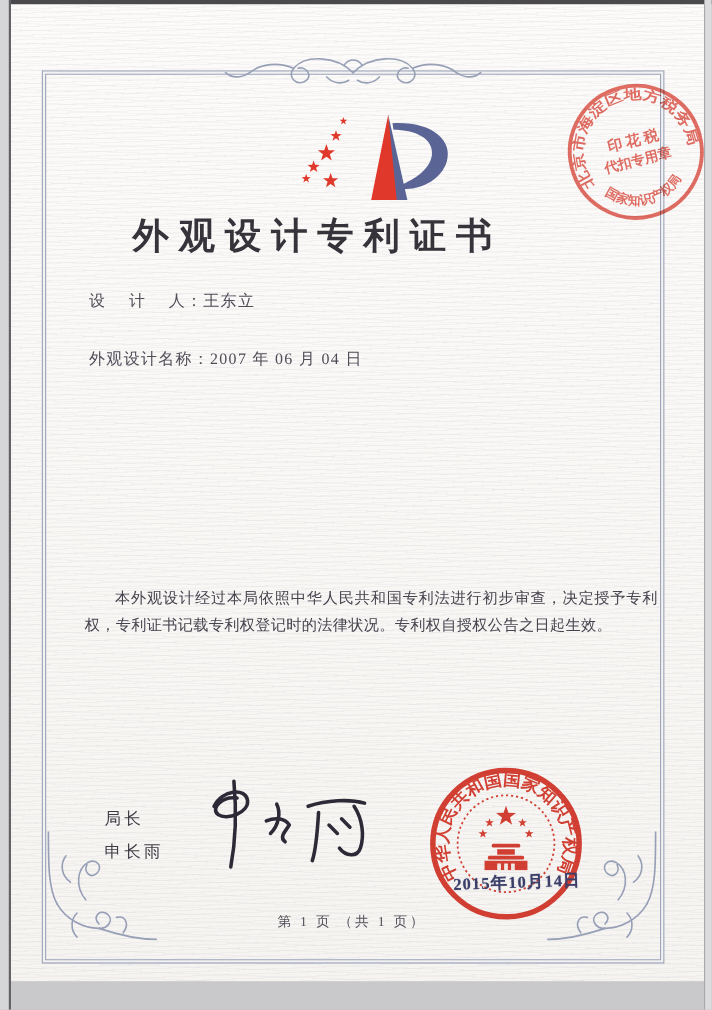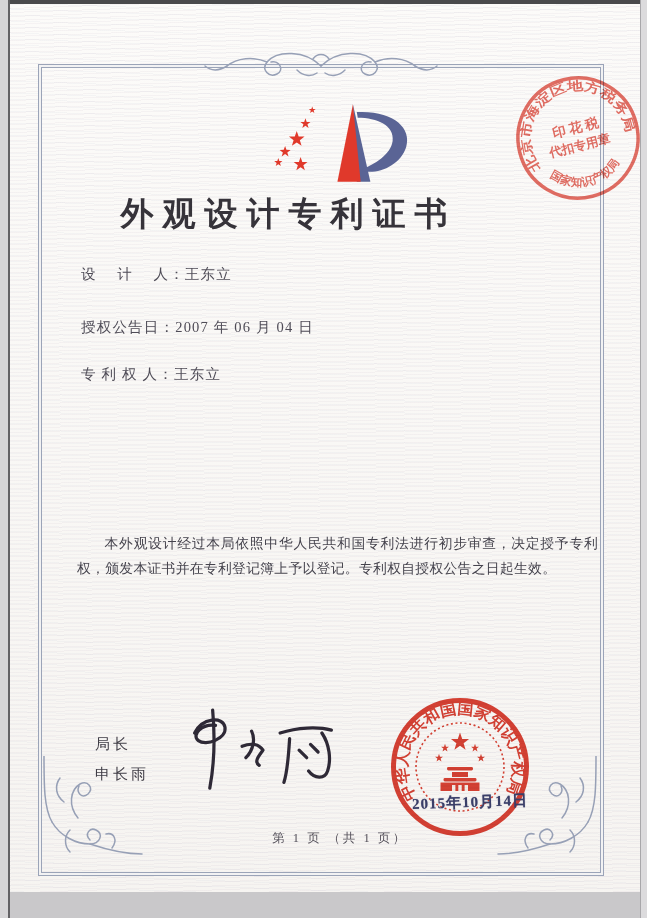--- a/index.html
+++ b/index.html
@@ -32,21 +32,21 @@
       text-align:justify;text-indent:2em;}
   .director{position:absolute;left:85px;top:731px;font-size:15px;letter-spacing:3px;color:#3f3c45;}
   .director div{margin-bottom:11px;}
   .signature{position:absolute;left:158px;top:698px;}
   .seal{position:absolute;left:355px;top:668px;mix-blend-mode:multiply;opacity:0.95;}
   .seal-date{position:absolute;left:378px;top:789px;width:164px;text-align:center;
       font-size:15px;font-weight:700;letter-spacing:1px;color:#3a3e68;transform:rotate(-2deg);
       text-shadow:0 0 1px rgba(58,62,104,0.55);}
   .tax-stamp{position:absolute;left:498px;top:64px;transform:rotate(-14deg);opacity:0.85;mix-blend-mode:multiply;}
   .footer{position:absolute;left:28px;top:826px;width:564px;text-align:center;
-      font-size:12.5px;letter-spacing:2.5px;color:#54505a;padding-left:20px;}
+      font-size:12.5px;letter-spacing:2.5px;color:#54505a;}
 </style>
 </head>
 <body>
 
 <div class="scan">
   <div class="edge-top"></div>
   <div class="paper">
 
     <div class="frame"></div>
 
@@ -108,29 +108,26 @@
       </g>
     </svg>
 
     <div class="title">外观设计专利证书</div>
 
     <div class="fields">
       <div class="field-row">
         <span>设　 计　 人：</span><span>王东立</span>
       </div>
       <div class="field-row">
-        <span>授权公告日：</span><span>2007 年 06 月 04 日</span>
-      </div>
-      <div class="field-row">
-        <span>专 利 权 人：</span><span>王东立</span>
+        <span>外观设计名称：</span><span>2007 年 06 月 04 日</span>
       </div>
     </div>
 
     <div class="paras">
-      <p>本外观设计经过本局依照中华人民共和国专利法进行初步审查，决定授予专利权，颁发本证书并在专利登记簿上予以登记。专利权自授权公告之日起生效。</p>
+      <p>本外观设计经过本局依照中华人民共和国专利法进行初步审查，决定授予专利权，专利证书记载专利权登记时的法律状况。专利权自授权公告之日起生效。</p>
     </div>
 
     <div class="director">
       <div>局长</div>
       <div>申长雨</div>
     </div>
 
     <svg class="signature" width="190" height="100" viewBox="0 0 200 100">
       <g fill="none" stroke="#2e2936" stroke-width="3.4" stroke-linecap="round" stroke-linejoin="round">
         <path d="M28,30 C36,14 58,12 60,24 C62,36 40,44 32,38 C24,32 36,20 50,22"></path>

